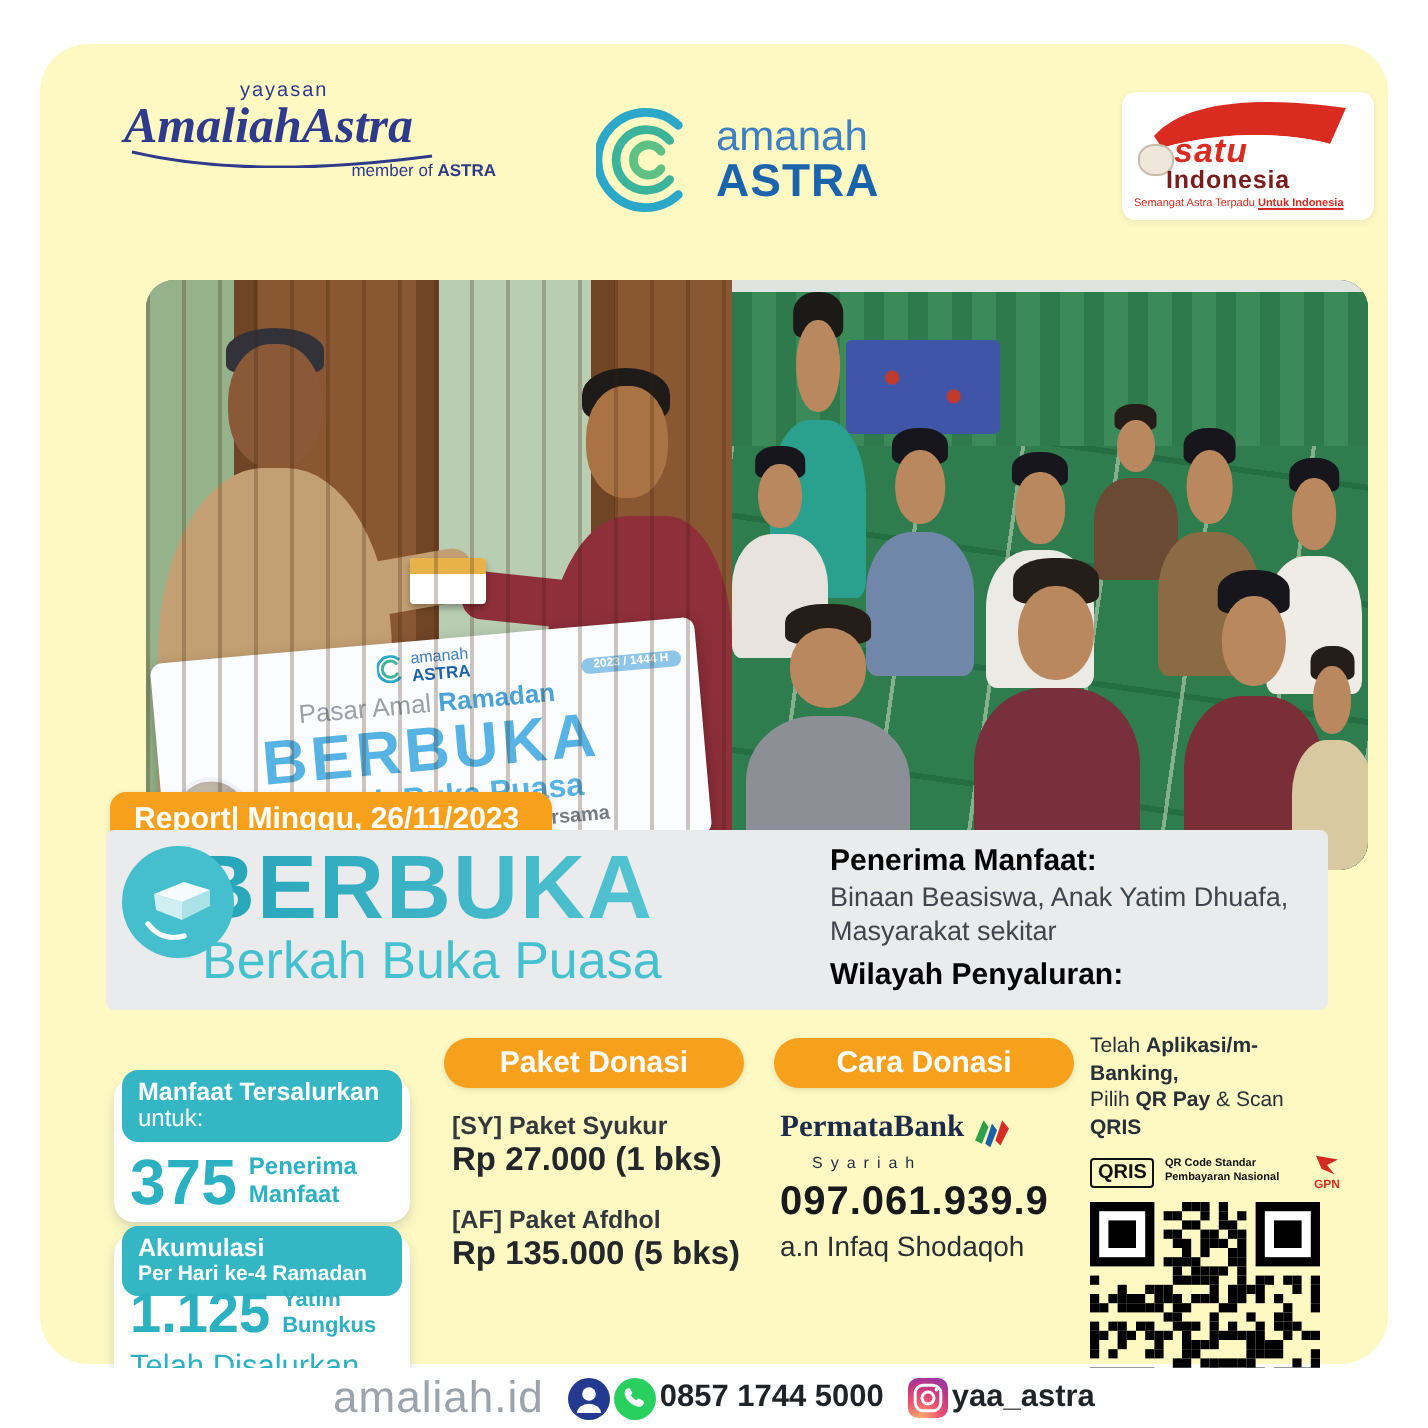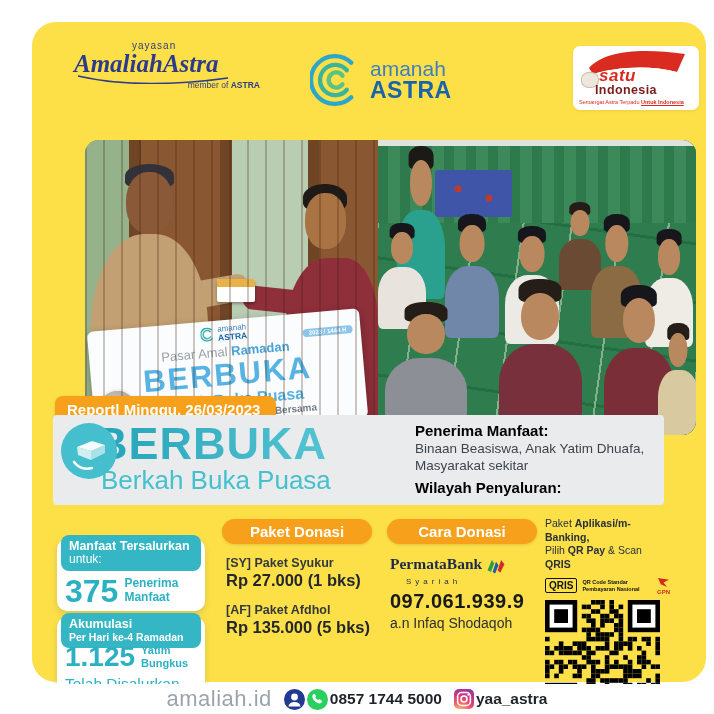--- a/index.html
+++ b/index.html
@@ -1,20 +1,20 @@
 <!DOCTYPE html>
 <html><head>
 <meta charset="utf-8">
 <style>
   html,body{margin:0;padding:0;}
   body{width:714px;height:714px;background:#ffffff;font-family:"Liberation Sans","DejaVu Sans",sans-serif;position:relative;overflow:hidden;}
   .abs{position:absolute;}
 
   
-  .card{left:32px;top:22px;width:674px;height:660px;background:#fde047;border-radius:24px;}
+  .card{left:20px;top:22px;width:674px;height:660px;background:#fef9c3;border-radius:24px;}
 
   
   .logo-amaliah{left:42px;top:18px;width:200px;height:74px;color:#2e3a8c;}
   .logo-amaliah .yayasan{font-size:10px;margin-left:58px;letter-spacing:1px;}
   .logo-amaliah .name{font-family:"Liberation Serif","DejaVu Serif",serif;font-style:italic;font-weight:700;font-size:25px;line-height:1;}
   .logo-amaliah .swoosh{display:block;margin-top:-2px;}
   .logo-amaliah .member{font-size:8.5px;text-align:right;margin-top:-4px;margin-right:14px;}
   .logo-amaliah .member b{font-weight:800;}
 
   .logo-amanah{left:278px;top:28px;width:170px;height:60px;display:flex;align-items:center;gap:8px;}
@@ -257,21 +257,21 @@
       <div class="kid" style="--c:#d8c9a1;left:88%;top:62%;width:13%;height:38%;">
           <span class="cap" style="background:#241d18;"></span>
           <span class="head"></span>
           <span class="body"></span>
         </div>
     </div>
   </div>
 
 </div>
 
-<div class="abs report-badge">Report| Minggu, 26/03/2023</div>
+<div class="abs report-badge">Report| Minggu, 26/11/2023</div>
 
 <div class="abs band">
   <div class="title-block">
     <svg class="title-icon" width="56" height="56" viewBox="0 0 56 56">
       <circle cx="28" cy="28" r="28" fill="#45bfcd"></circle>
       <path d="M16 24 L31 18 L44 22 L30 28 Z" fill="#ffffff" opacity=".95"></path>
       <path d="M16 24 L30 28 L30 37 L17 32 Z" fill="#ffffff" opacity=".75"></path>
       <path d="M44 22 L30 28 L30 37 L44 30 Z" fill="#ffffff" opacity=".55"></path>
       <path d="M13 39 q7 9 18 6" stroke="#ffffff" stroke-width="2.6" fill="none" stroke-linecap="round"></path>
     </svg>
@@ -338,21 +338,21 @@
       <polygon points="9,18 13,6 16,10 12,20" fill="#1d5fa7"></polygon>
       <polygon points="15,16 19,4 23,9 18,19" fill="#d32d26"></polygon>
     </svg>
   </div>
   <div class="bsub">Syariah</div>
 </div>
 <div class="abs account">097.061.939.9</div>
 <div class="abs holder">a.n Infaq Shodaqoh</div>
 
 <div class="abs qr-col">
-  <div class="qr-line"><span>Paket </span><b>Aplikasi/m-Banking,</b></div>
+  <div class="qr-line"><span>Telah </span><b>Aplikasi/m-Banking,</b></div>
   <div class="qr-line"><span>Pilih </span><b>QR Pay</b><span> &amp; Scan </span><b>QRIS</b></div>
   <div class="qris-row">
     <span class="qris-word">QRIS</span>
     <span class="qris-sub">
       <span>QR Code Standar</span><br>
       <span>Pembayaran Nasional</span>
     </span>
     <span class="gpn">
       <svg width="13" height="11" viewBox="0 0 14 12">
           <path d="M1 1 L13 3 L7 6 L11 11 L4 8 Z" fill="#d42b1e"></path>

